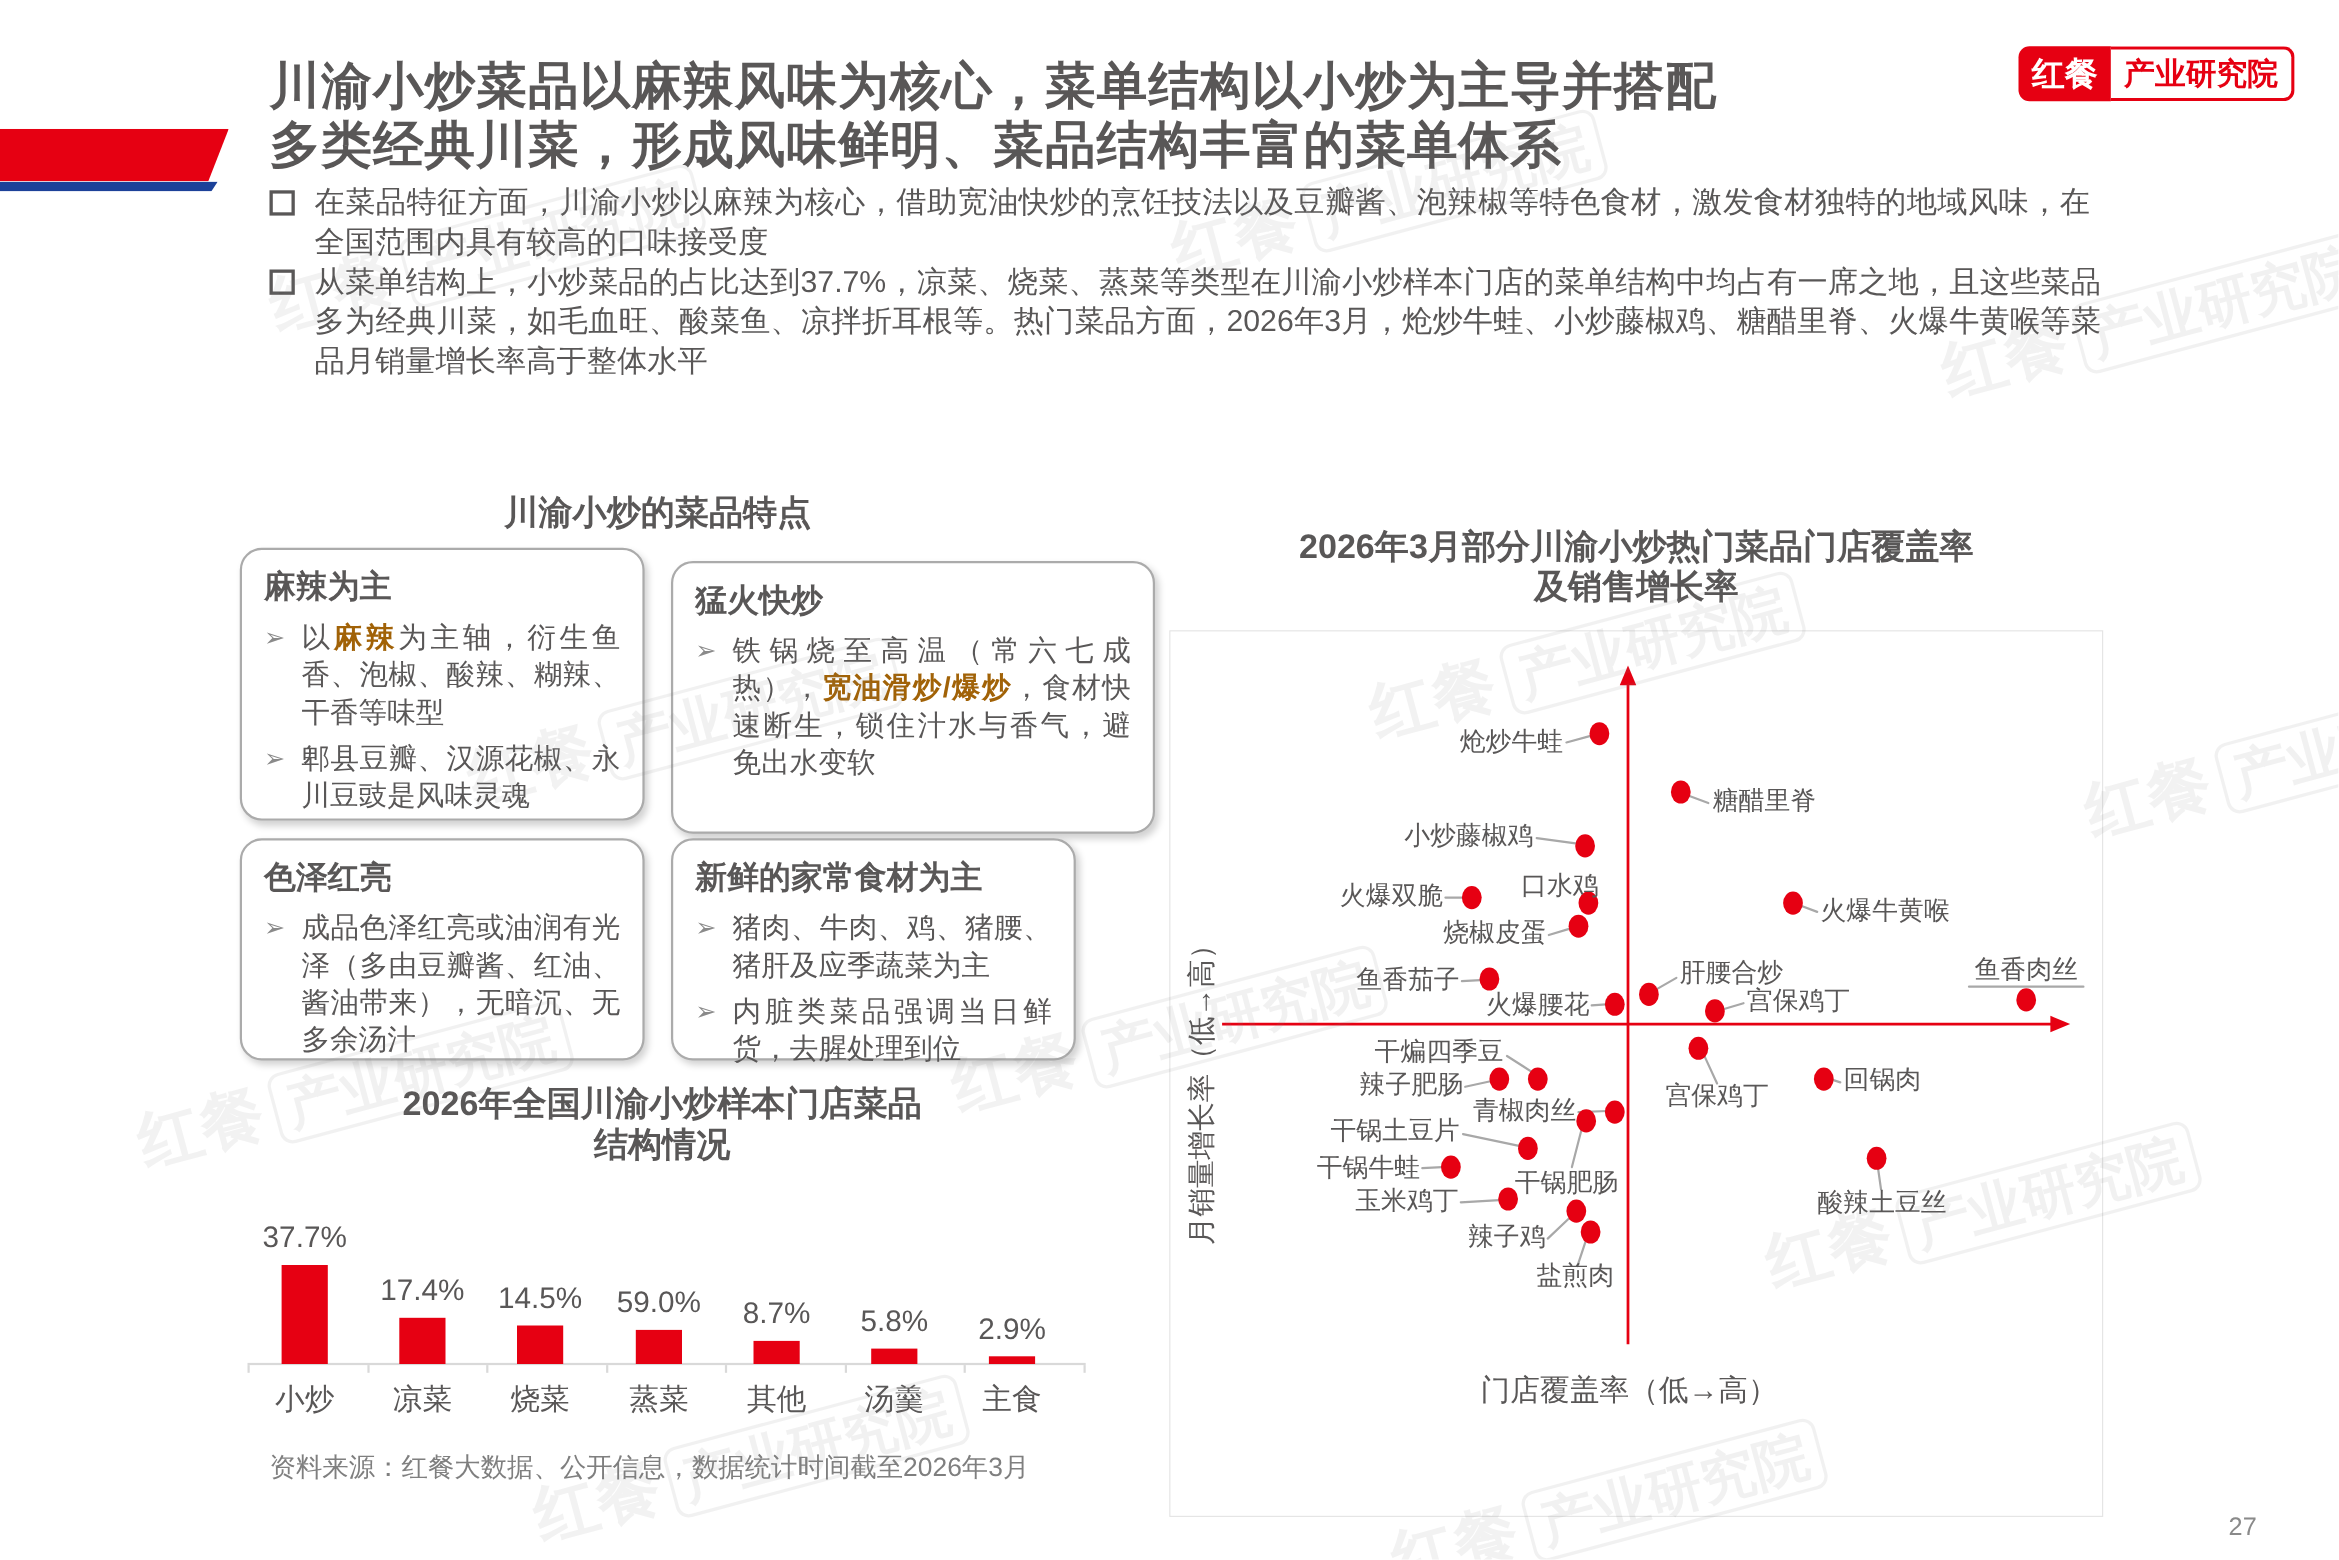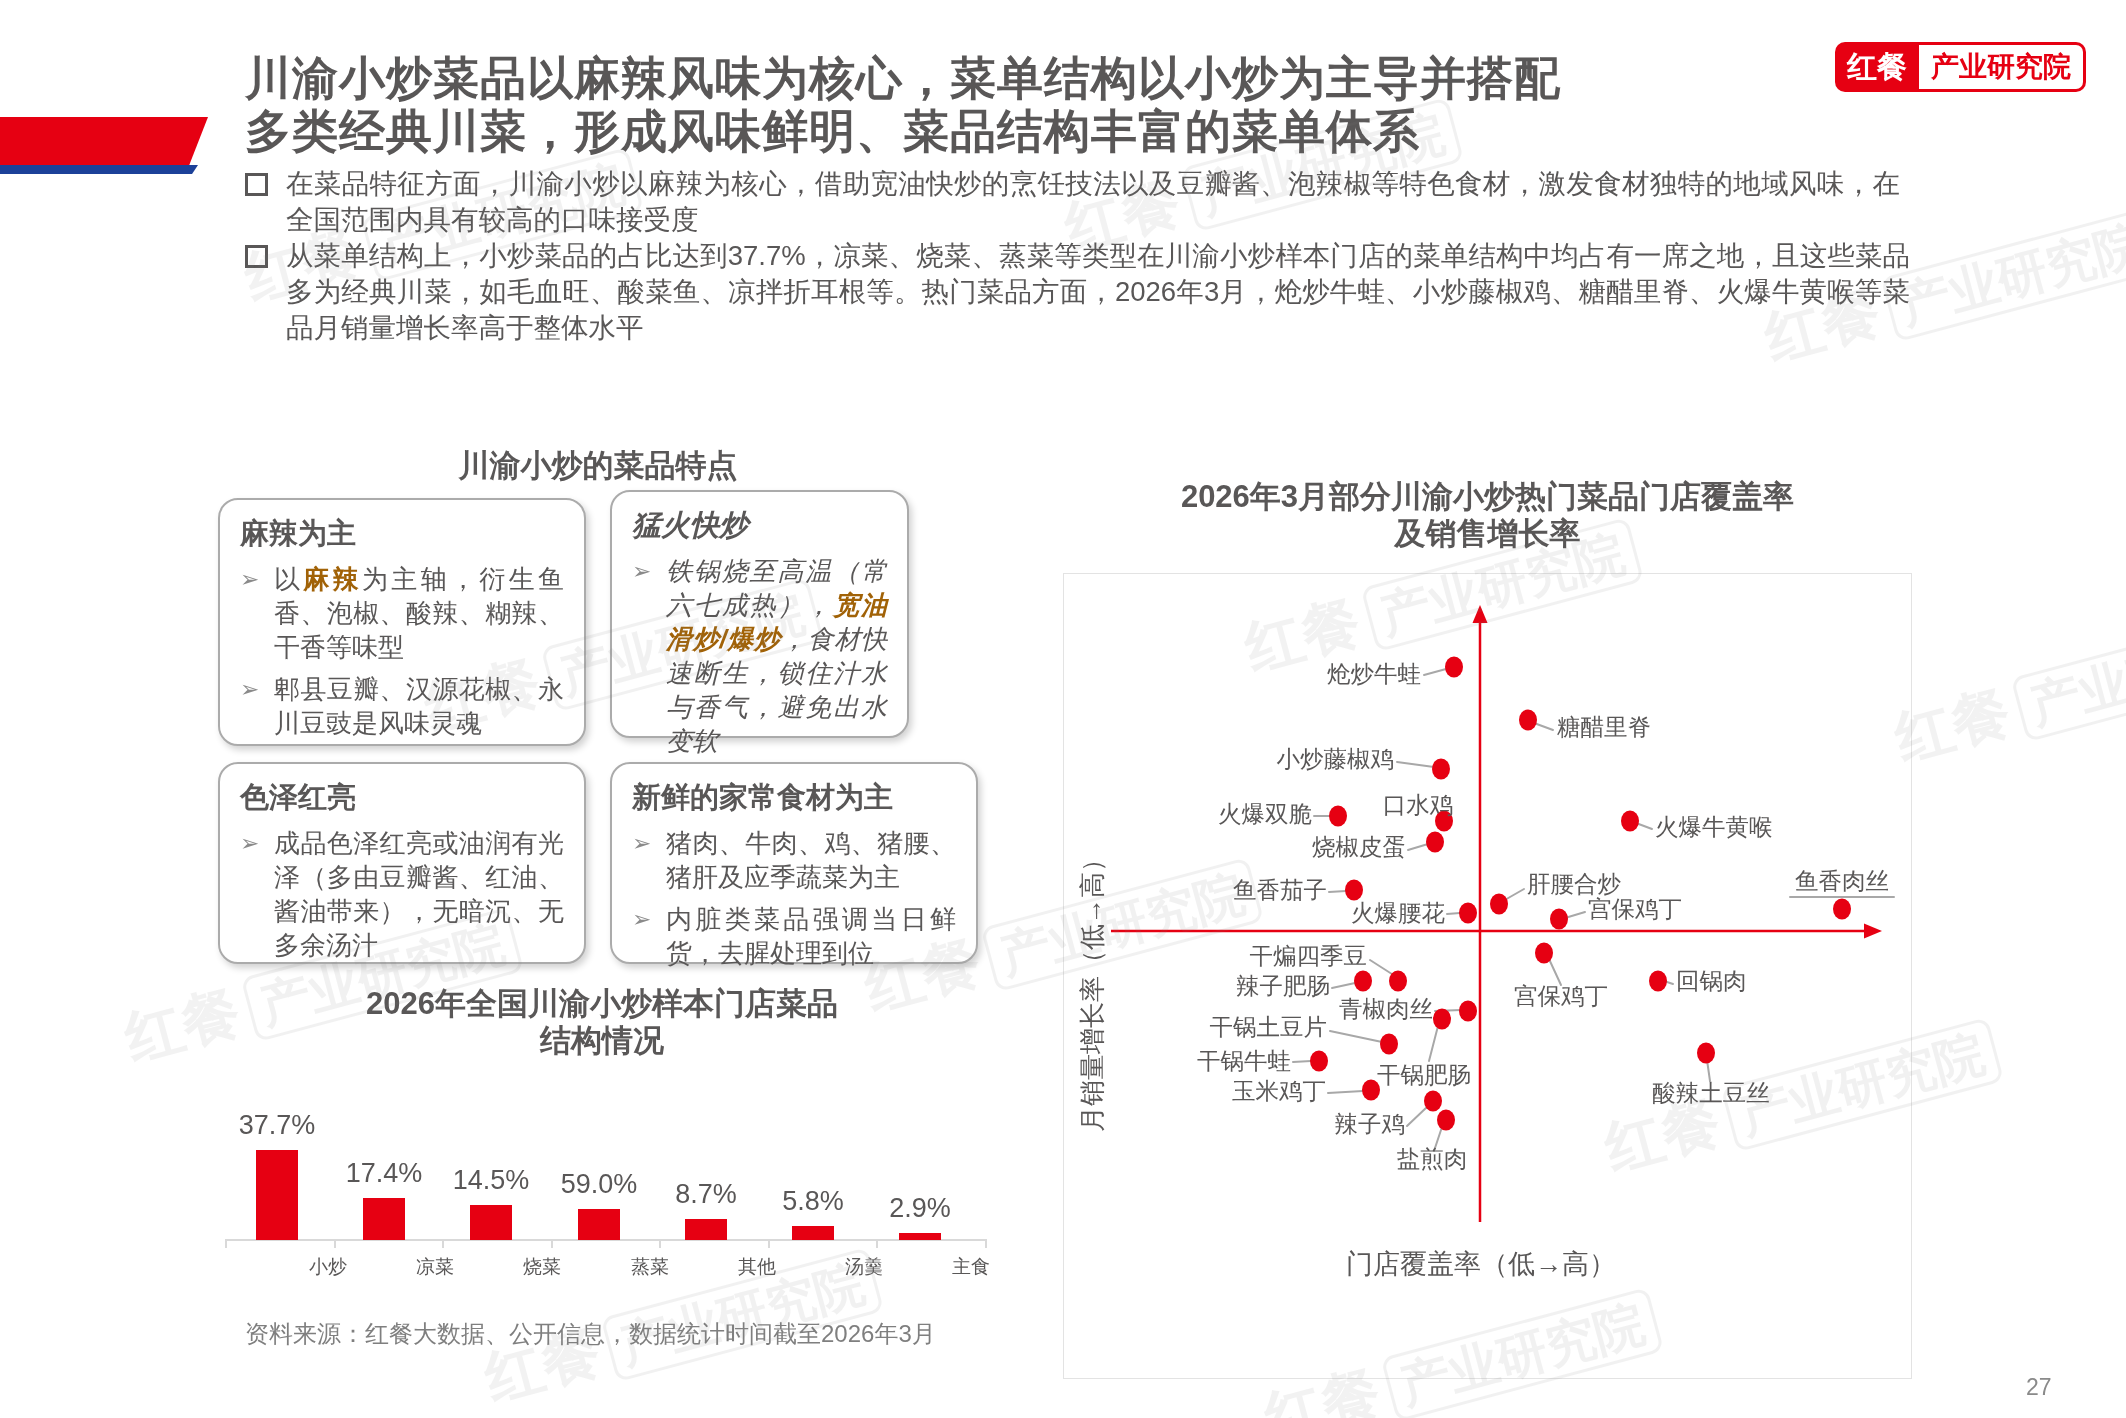--- a/index.html
+++ b/index.html
@@ -29,21 +29,21 @@
   .feature-box{background:#fff;border:2px solid #ababab;border-radius:20px;
     box-shadow:3px 4px 7px rgba(0,0,0,0.18);padding:12px 20px 8px 20px;box-sizing:border-box;}
   .feature-box h3{margin:2px 0 8px 0;font-size:29px;text-align:left;color:#595757;}
   .feature-item{display:flex;margin-bottom:8px;}
   .feature-item .mk{flex:0 0 34px;font-size:23px;color:#8a8a8a;line-height:34px;}
   .feature-item p{margin:0;font-size:26px;line-height:34px;text-align:justify;color:#595757;}
   .redtxt{color:#a16207;font-weight:bold;}
   
   .bar{background:#e60012;}
   .pct-label{width:140px;text-align:center;font-size:27px;color:#595757;}
-  .cat-label{width:140px;text-align:right;font-size:19px;color:#595757;}
+  .cat-label{width:140px;text-align:center;font-size:27px;color:#595757;}
   .axis-line{background:#d9d9d9;}
   .tick{width:2px;height:7px;background:#d9d9d9;}
   .source-note{font-size:24px;color:#7f7f7f;}
   
   .scatter-panel{left:1063px;top:573px;width:849px;height:806px;background:#fff;border:1px solid #e3e3e3;box-sizing:border-box;}
   
   .watermark{position:absolute;transform:rotate(-15deg);white-space:nowrap;z-index:6;pointer-events:none;}
   .wm-brand{font-size:58px;font-weight:bold;color:rgba(130,130,130,0.10);margin-right:10px;}
   .wm-inst{font-size:50px;font-weight:bold;color:rgba(130,130,130,0.11);
     border:3px solid rgba(130,130,130,0.11);border-radius:12px;padding:2px 10px;}
@@ -85,21 +85,21 @@
         <h3>麻辣为主</h3>
         <div class="feature-item">
           <span class="mk">➢</span>
           <p><span>以</span><span class="redtxt">麻辣</span><span>为主轴，衍生鱼香、泡椒、酸辣、糊辣、干香等味型</span></p>
         </div>
         <div class="feature-item">
           <span class="mk">➢</span>
           <p><span>郫县豆瓣、汉源花椒、永川豆豉是风味灵魂</span></p>
         </div>
       </div>
-      <div class="abs feature-box content" style="left: 610px; top: 490px; width: 299px; height: 248px; font-style: italic;">
+      <div class="abs feature-box content" style="left: 610px; top: 510px; width: 440px; height: 248px;">
         <h3>猛火快炒</h3>
         <div class="feature-item">
           <span class="mk">➢</span>
           <p><span>铁锅烧至高温（常六七成热），</span><span class="redtxt">宽油滑炒/爆炒</span><span>，食材快速断生，锁住汁水与香气，避免出水变软</span></p>
         </div>
       </div>
       <div class="abs feature-box content" style="left: 218px; top: 762px; width: 368px; height: 202px;">
         <h3>色泽红亮</h3>
         <div class="feature-item">
           <span class="mk">➢</span>

